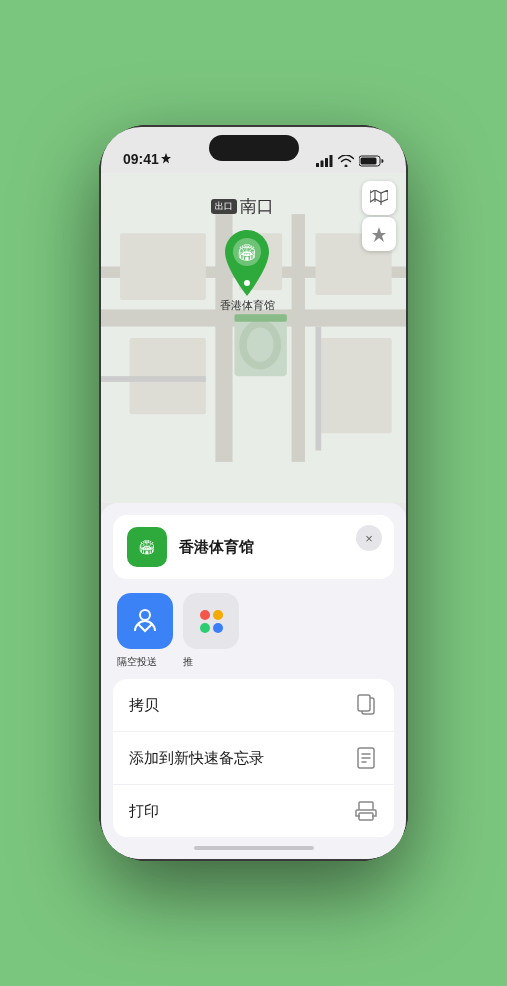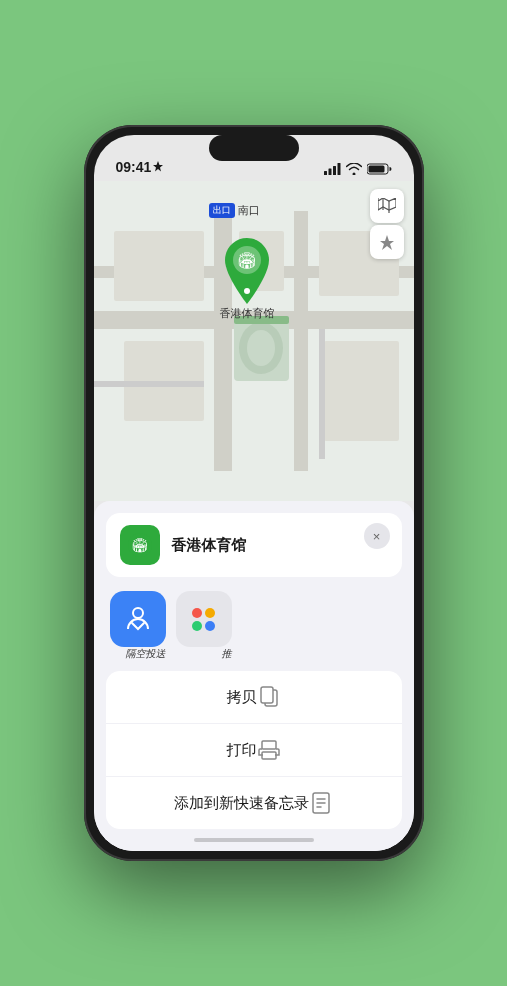--- a/index.html
+++ b/index.html
@@ -5,25 +5,25 @@
     * { box-sizing: border-box; margin: 0; padding: 0; }
     body {
       background: #7bc67e;
       display: flex;
       justify-content: center;
       align-items: center;
       min-height: 100vh;
       font-family: -apple-system, 'PingFang SC', 'Helvetica Neue', sans-serif;
     }
     .phone-frame {
-      width: 340px;
+      width: 309px;
       height: 736px;
       background: #1a1a1a;
       border-radius: 48px;
-      padding: 10px;
+      padding: 2px;
       position: relative;
       box-shadow: 0 30px 80px rgba(0,0,0,0.5), inset 0 0 0 2px #3a3a3a;
     }
     .phone-screen {
       width: 100%;
       height: 100%;
       background: #e8e8e8;
       border-radius: 40px;
       overflow: hidden;
       position: relative;
@@ -131,28 +131,28 @@
     
     .map-label {
       position: absolute;
       top: 22px;
       left: 36%;
       display: flex;
       align-items: center;
       gap: 3px;
     }
     .map-label-tag {
-      background: #1d4ed8;
+      background: #404040;
       color: white;
       font-size: 9px;
       padding: 1px 4px;
       border-radius: 3px;
     }
     .map-label-text {
-      font-size: 11px;
+      font-size: 17px;
       color: #333;
     }
     
     .bottom-sheet {
       background: #f2f2f7;
       border-radius: 16px 16px 0 0;
       padding: 12px 0 0;
       position: relative;
     }
     
@@ -206,23 +206,23 @@
     
     .share-row {
       display: flex;
       gap: 10px;
       padding: 4px 16px 10px;
       overflow-x: auto;
     }
     .share-item {
       display: flex;
       flex-direction: column;
-      align-items: flex-end;
+      align-items: flex-start;
+      gap: 6px;
       flex-shrink: 0;
-      font-style: italic;
     }
     .share-icon-wrap {
       width: 56px;
       height: 56px;
       border-radius: 14px;
       display: flex;
       align-items: center;
       justify-content: center;
       font-size: 28px;
     }
@@ -242,21 +242,21 @@
     
     .action-list {
       background: white;
       margin: 0 12px;
       border-radius: 14px;
       overflow: hidden;
     }
     .action-item {
       display: flex;
       align-items: center;
-      justify-content: center;
+      justify-content: space-between;
       padding: 14px 16px;
       border-bottom: 1px solid #f0f0f5;
       cursor: pointer;
     }
     .action-item:last-child { border-bottom: none; }
     .action-label {
       font-size: 15px;
       color: #1a1a1a;
     }
     .action-icon {
@@ -442,40 +442,40 @@
             <svg width="20" height="22" viewBox="0 0 20 22">
               <rect x="6" y="4" width="12" height="16" rx="2" fill="none" stroke="#888" stroke-width="1.5"></rect>
               <rect x="2" y="1" width="12" height="16" rx="2" fill="white" stroke="#888" stroke-width="1.5"></rect>
             </svg>
           </div>
         </div>
 
 
 
         <div class="action-item">
+          <span class="action-label">添加到新快速备忘录</span>
+          <div class="action-icon">
+            <svg width="20" height="22" viewBox="0 0 20 22">
+              <rect x="2" y="1" width="16" height="20" rx="2" fill="none" stroke="#888" stroke-width="1.5"></rect>
+              <path d="M6 7h8M6 11h8M6 15h4" stroke="#888" stroke-width="1.5" stroke-linecap="round"></path>
+            </svg>
+          </div>
+        </div>
+
+        <div class="action-item">
           <span class="action-label">打印</span>
           <div class="action-icon">
             <svg width="22" height="20" viewBox="0 0 22 20">
               <rect x="4" y="1" width="14" height="8" rx="1" fill="none" stroke="#888" stroke-width="1.5"></rect>
               <rect x="4" y="12" width="14" height="7" rx="1" fill="none" stroke="#888" stroke-width="1.5"></rect>
               <path d="M4 9H2a1 1 0 00-1 1v5h4M18 9h2a1 1 0 011 1v5h-4" fill="none" stroke="#888" stroke-width="1.5"></path>
             </svg>
           </div>
         </div>
 
-        <div class="action-item">
-          <span class="action-label">添加到新快速备忘录</span>
-          <div class="action-icon">
-            <svg width="20" height="22" viewBox="0 0 20 22">
-              <rect x="2" y="1" width="16" height="20" rx="2" fill="none" stroke="#888" stroke-width="1.5"></rect>
-              <path d="M6 7h8M6 11h8M6 15h4" stroke="#888" stroke-width="1.5" stroke-linecap="round"></path>
-            </svg>
-          </div>
-        </div>
-
       </div>
 
       <div class="home-indicator">
         <div class="home-bar"></div>
       </div>
     </div>
 
   </div>
 </div>
 

